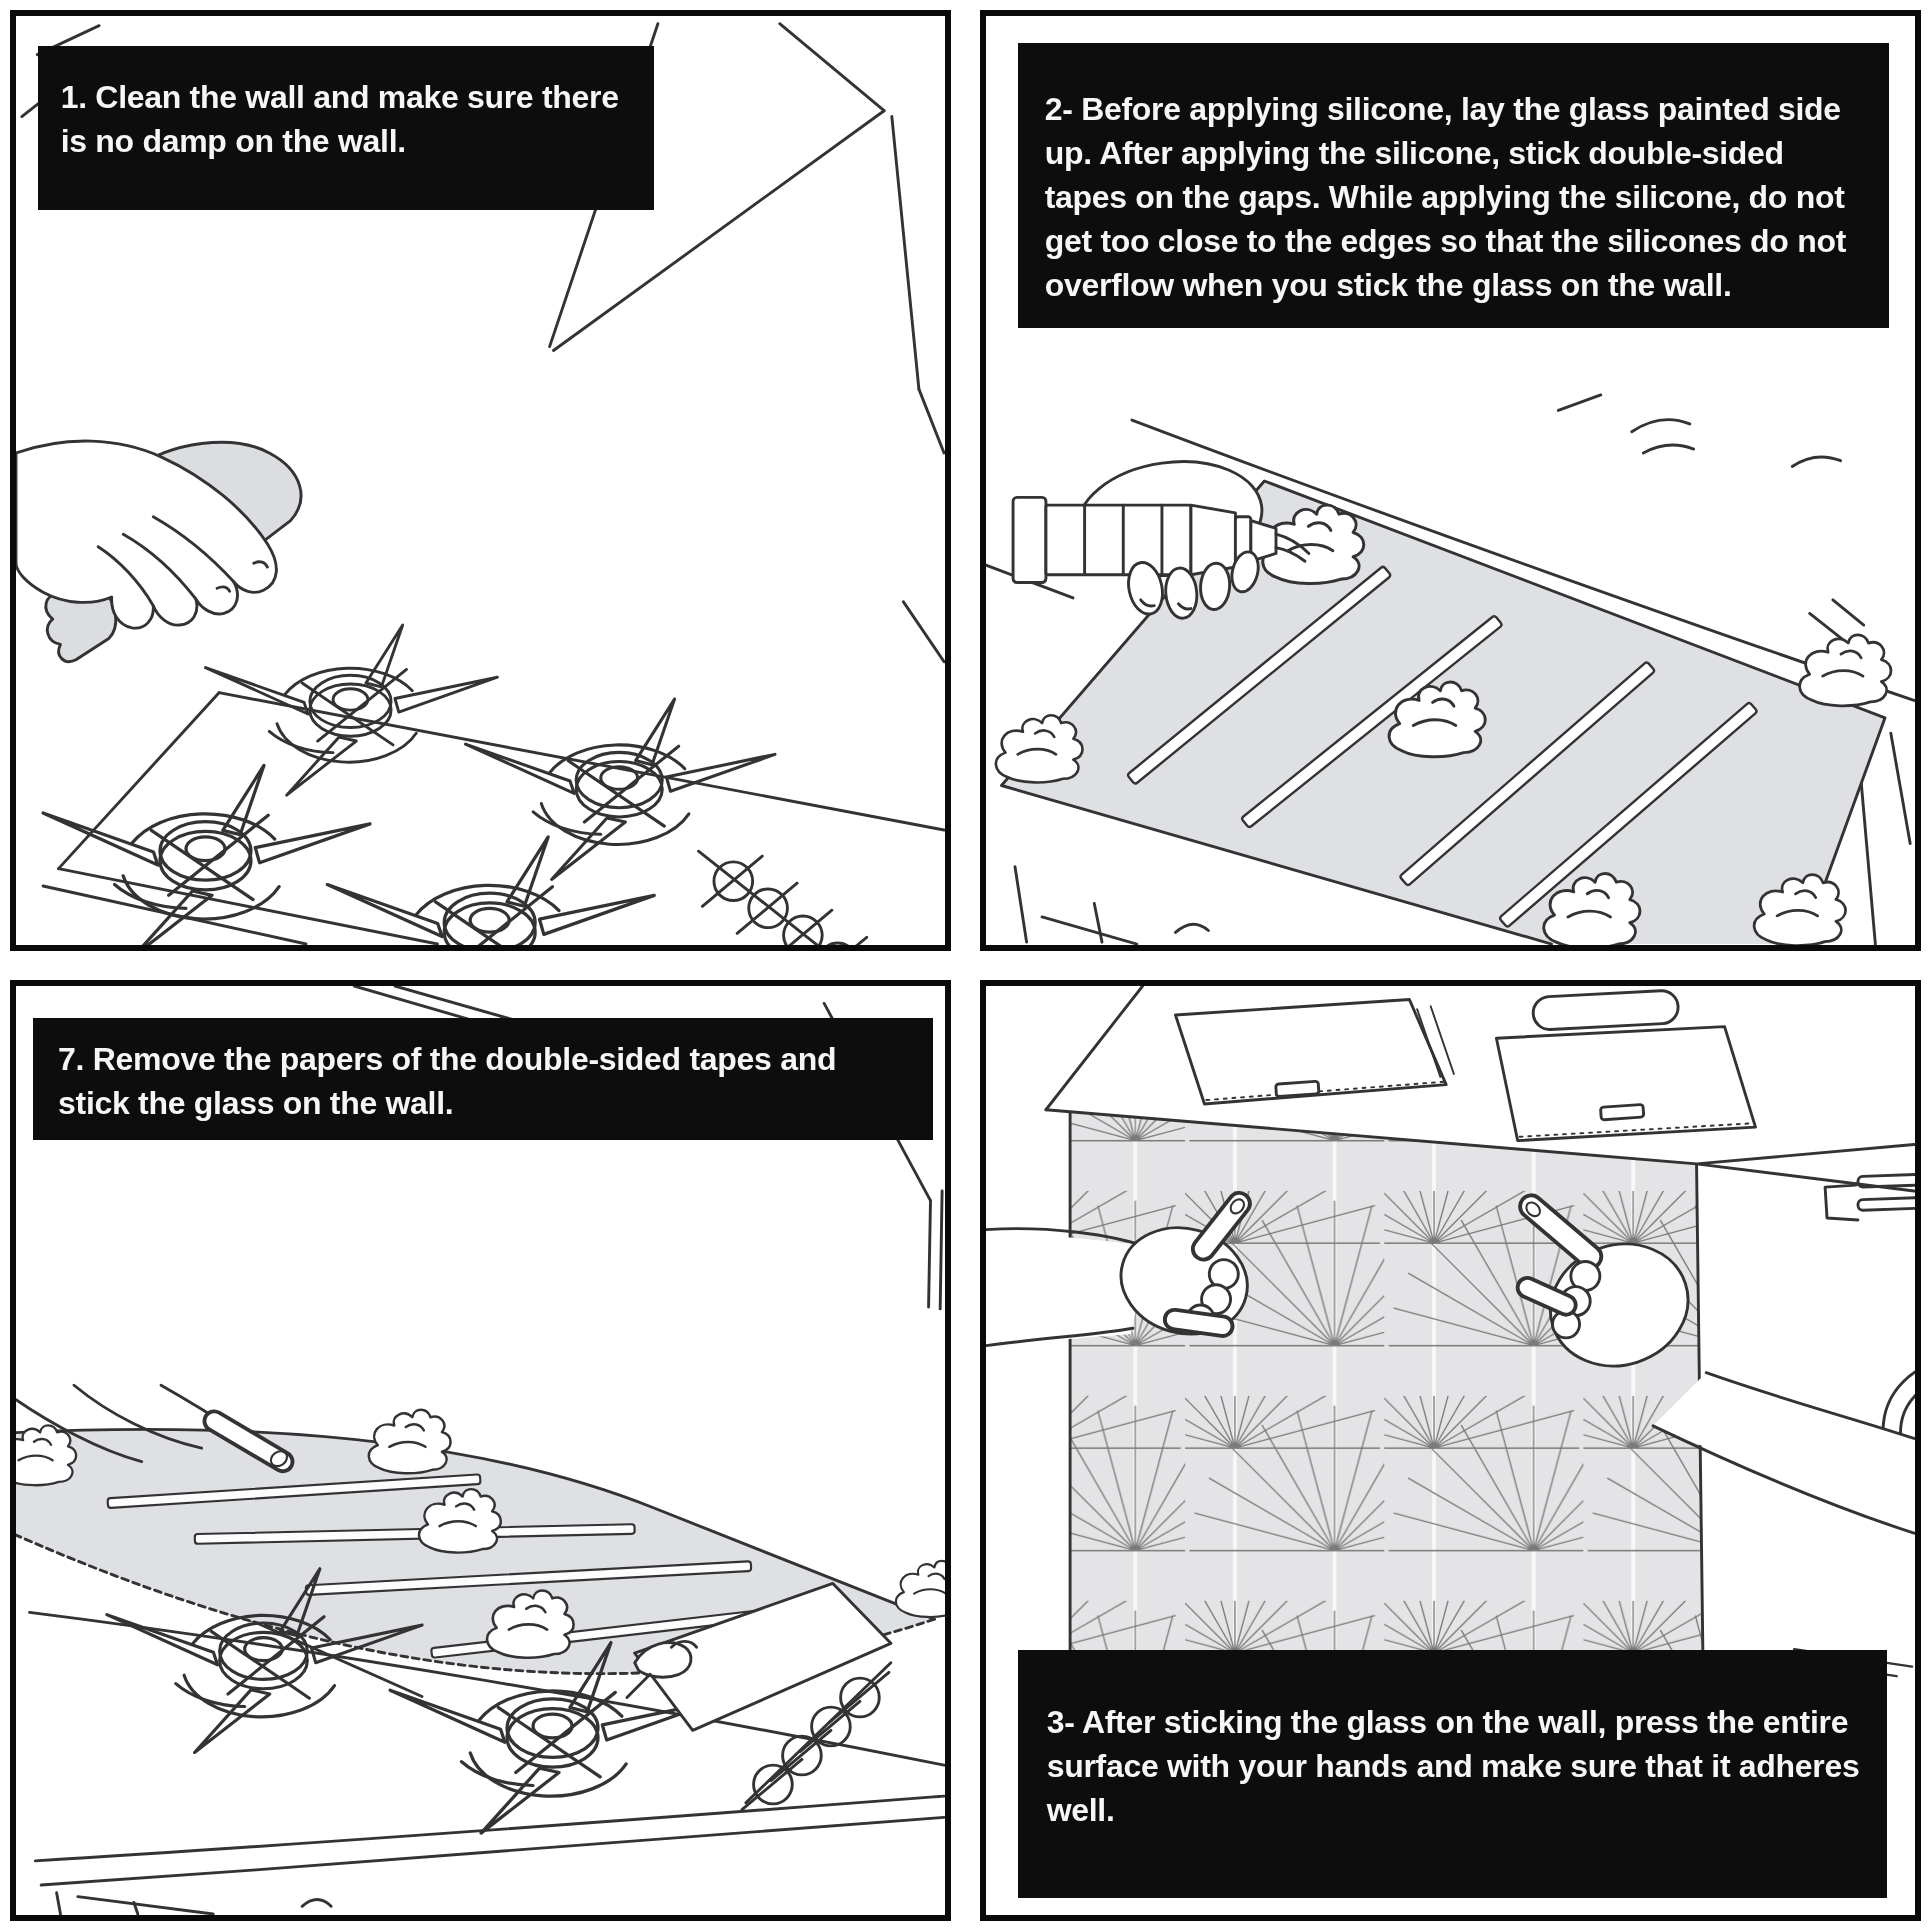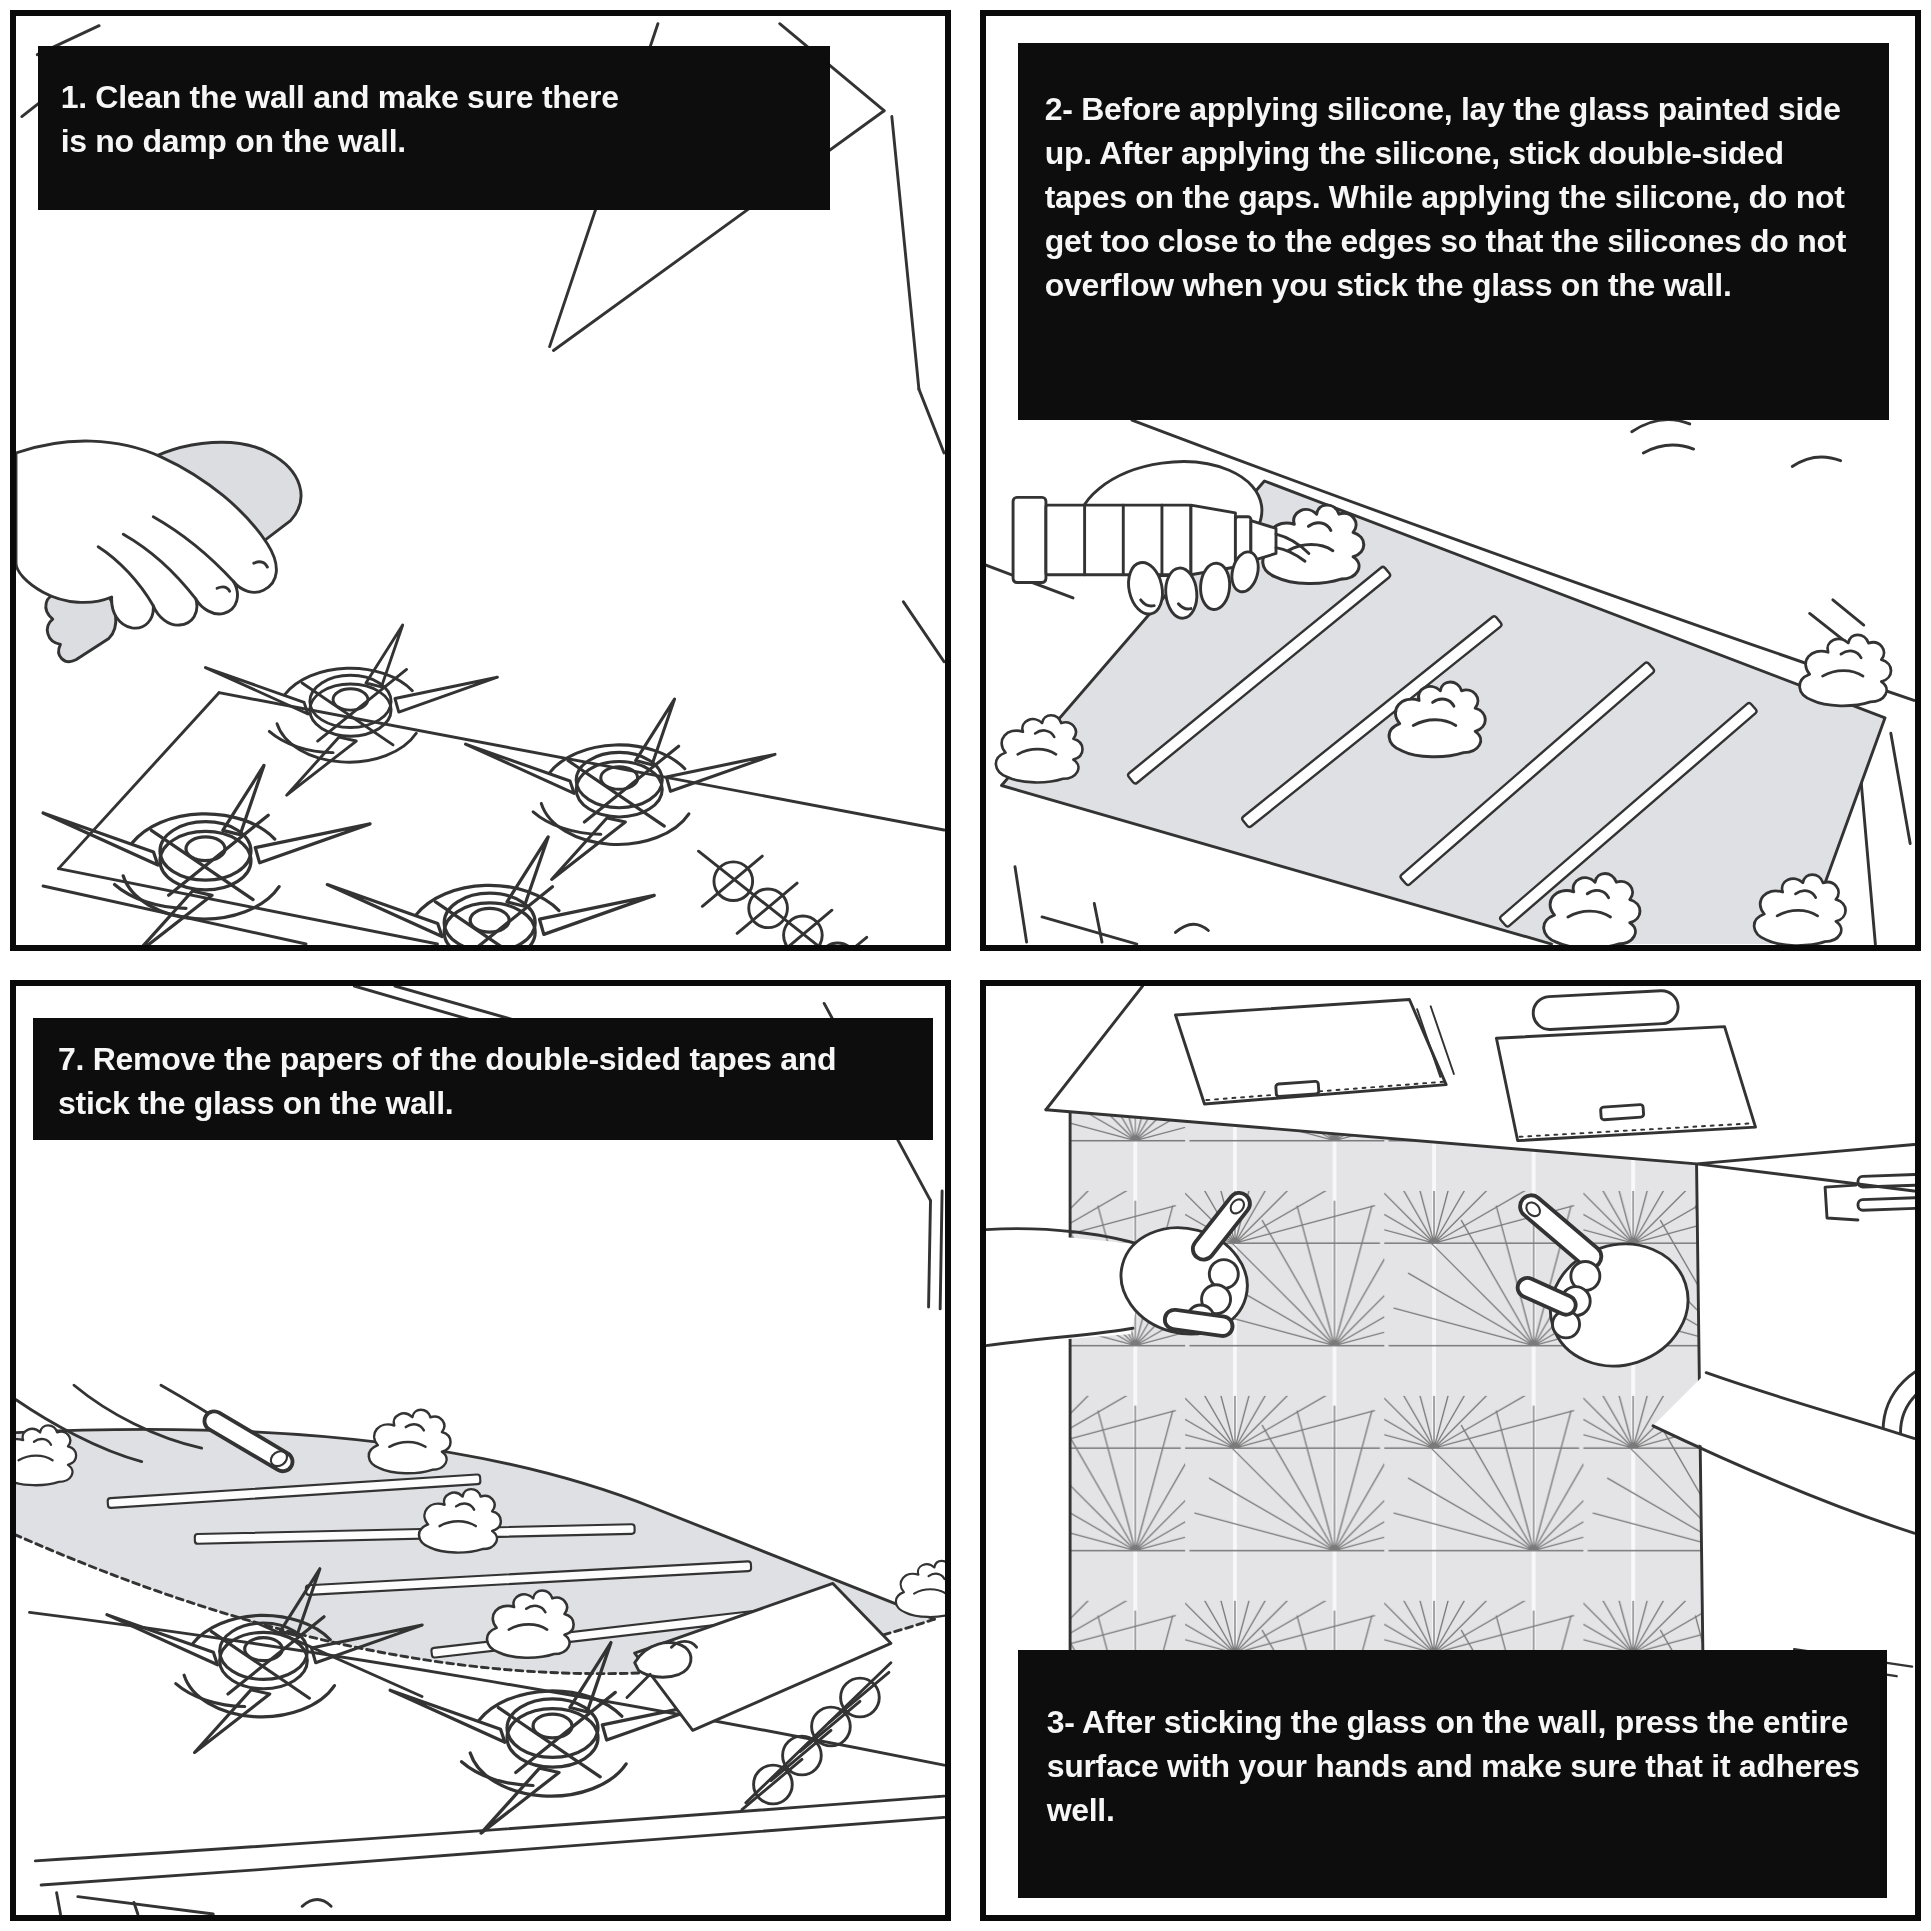--- a/index.html
+++ b/index.html
@@ -18,22 +18,22 @@
   }
   .art{position:absolute;inset:0;width:100%;height:100%;display:block;}
   .caption{
     position:absolute;box-sizing:border-box;
     background:var(--caption-bg,#0d0d0d);
     color:var(--caption-text,#f6f6f6);
     font-family:"Liberation Sans",sans-serif;
     font-weight:700;font-size:32px;line-height:1.38;
     letter-spacing:-0.3px;white-space:pre-line;
   }
-  .cap1{left:22px;top:30px;width:792px;height:164px;padding:29px 23px 0 23px;}
-  .cap2{left:32px;top:27px;width:871px;height:377px;padding:44px 25px 3px 27px;}
+  .cap1{left:22px;top:30px;width:616px;height:164px;padding:29px 23px 0 23px;}
+  .cap2{left:32px;top:27px;width:871px;height:285px;padding:44px 25px 3px 27px;}
   .cap3{left:17.4px;top:32px;width:900px;height:122px;padding:19.3px 21px 0 25px;}
   .cap4{left:32px;top:664px;width:869px;height:248px;padding:50px 27px 0 29px;}
 </style>
 </head>
 <body>
 
 <div class="page">
 
   <section class="panel">
     <svg class="art" viewBox="0 0 961 961" aria-hidden="true">

